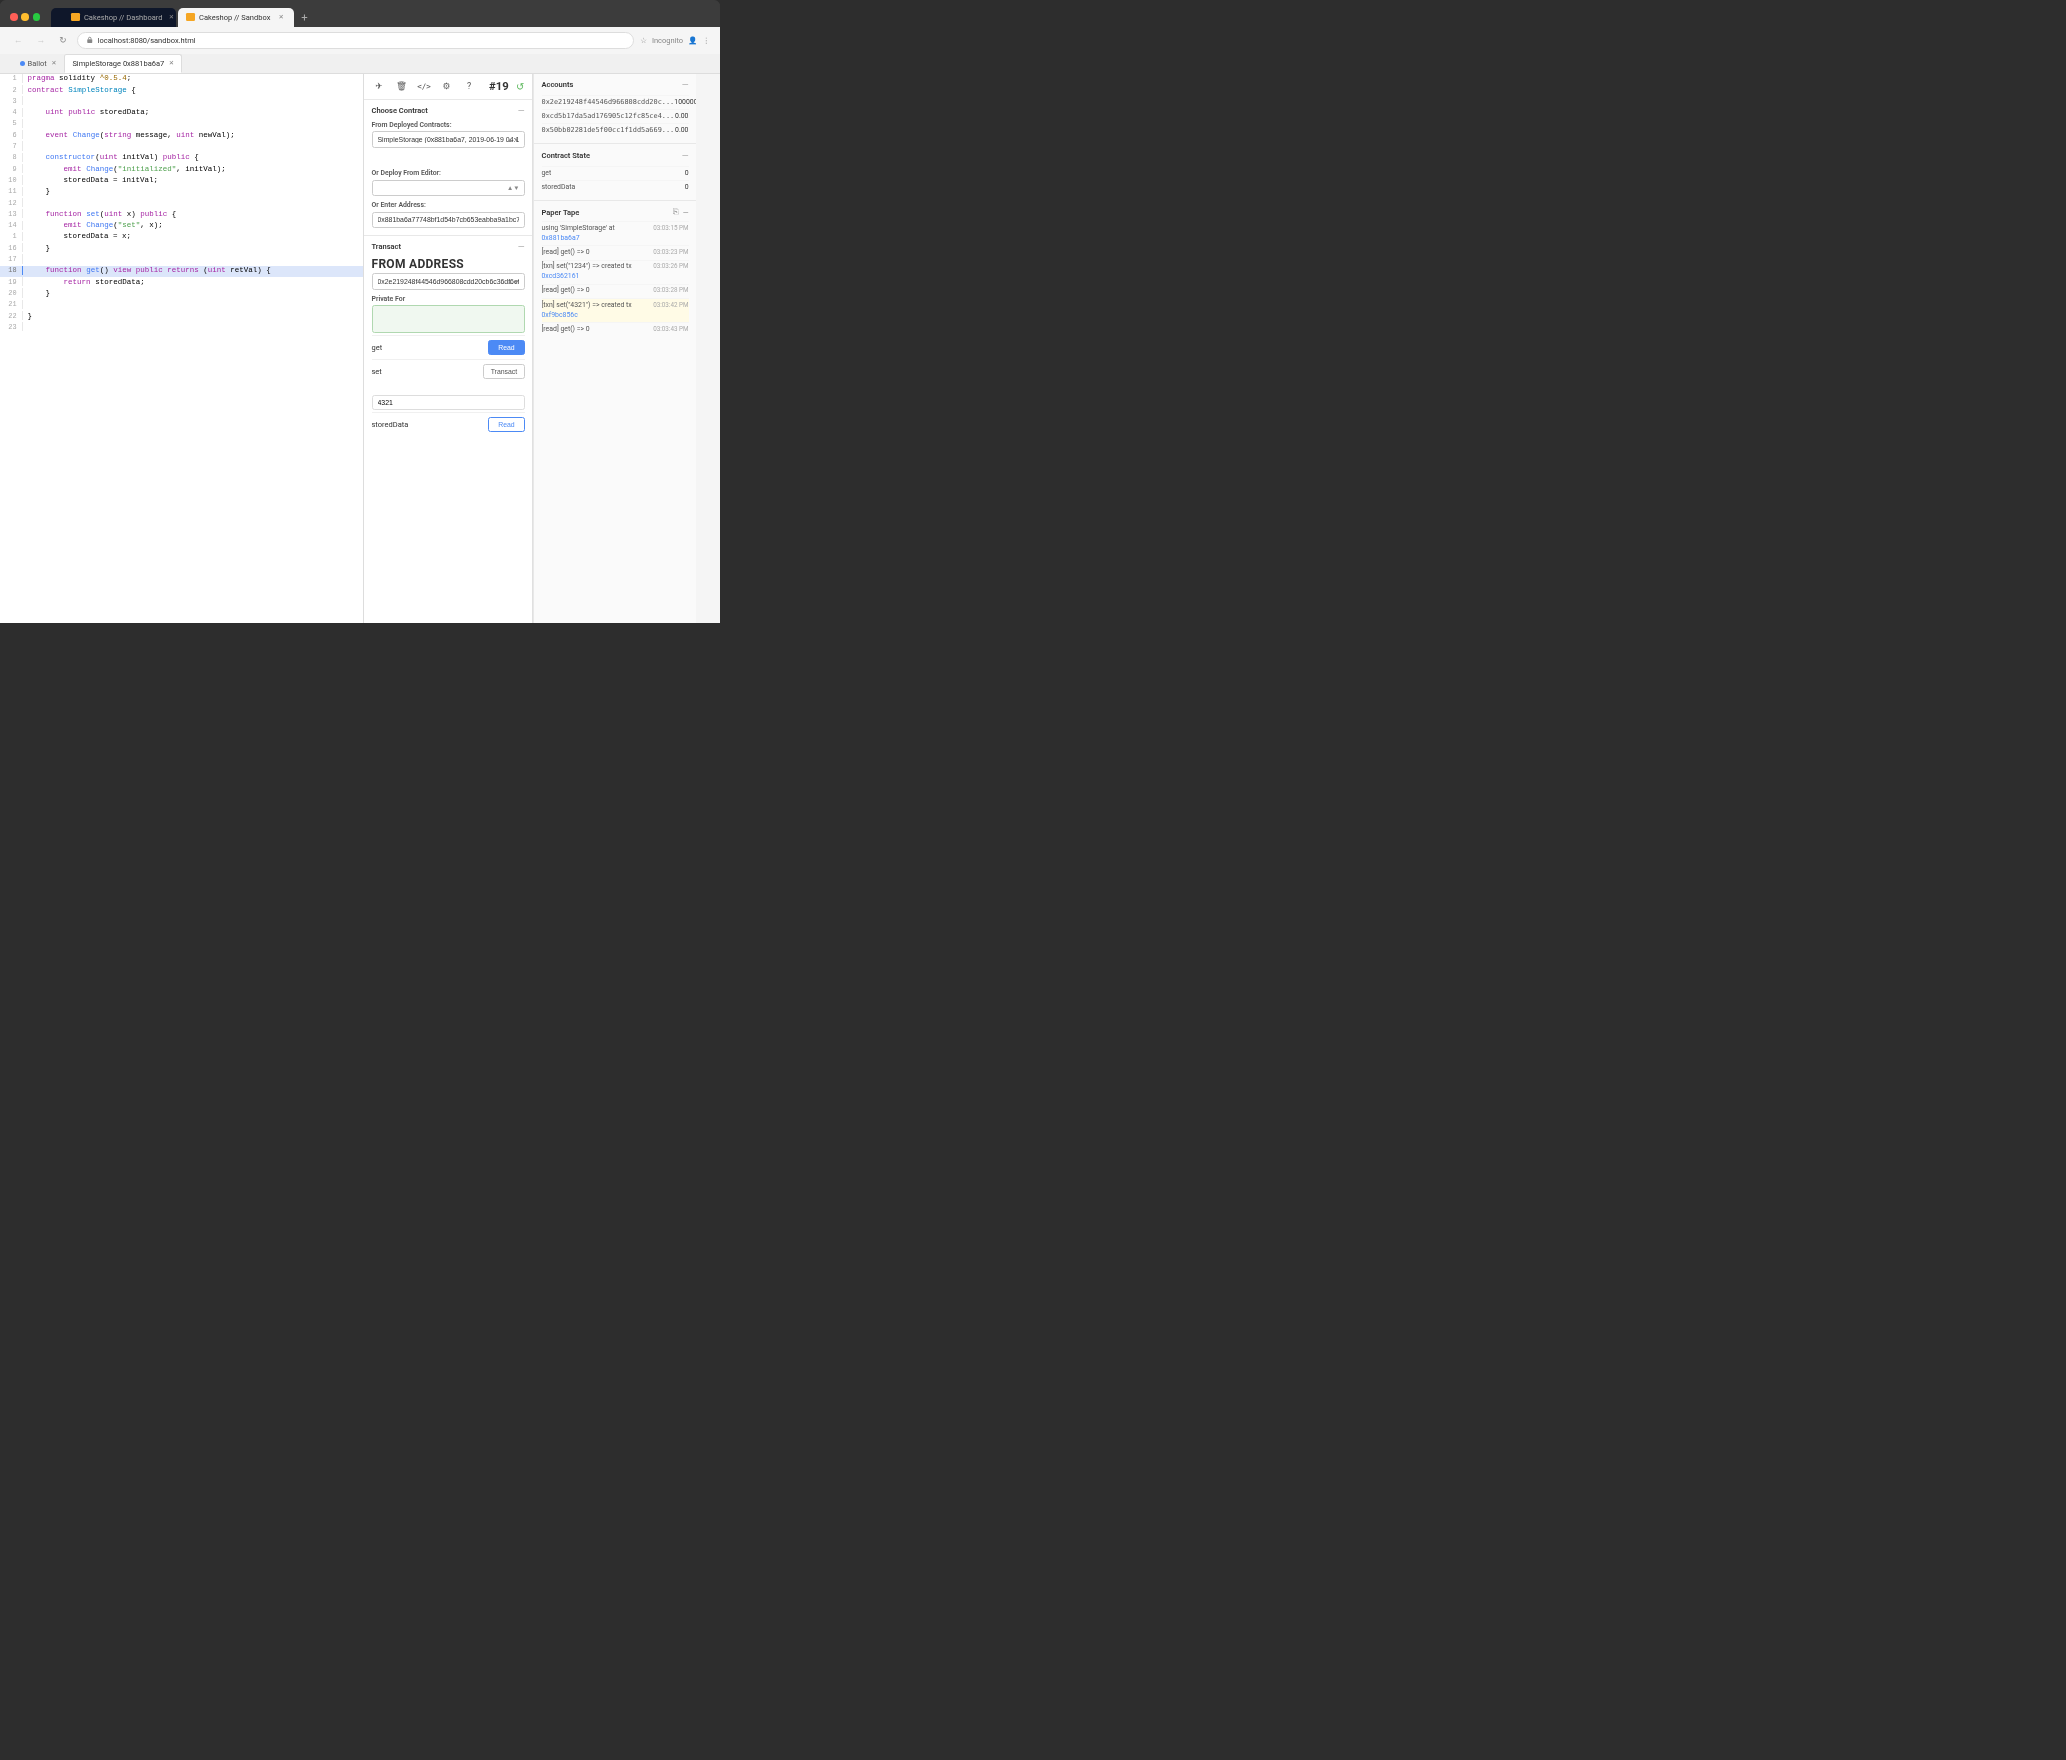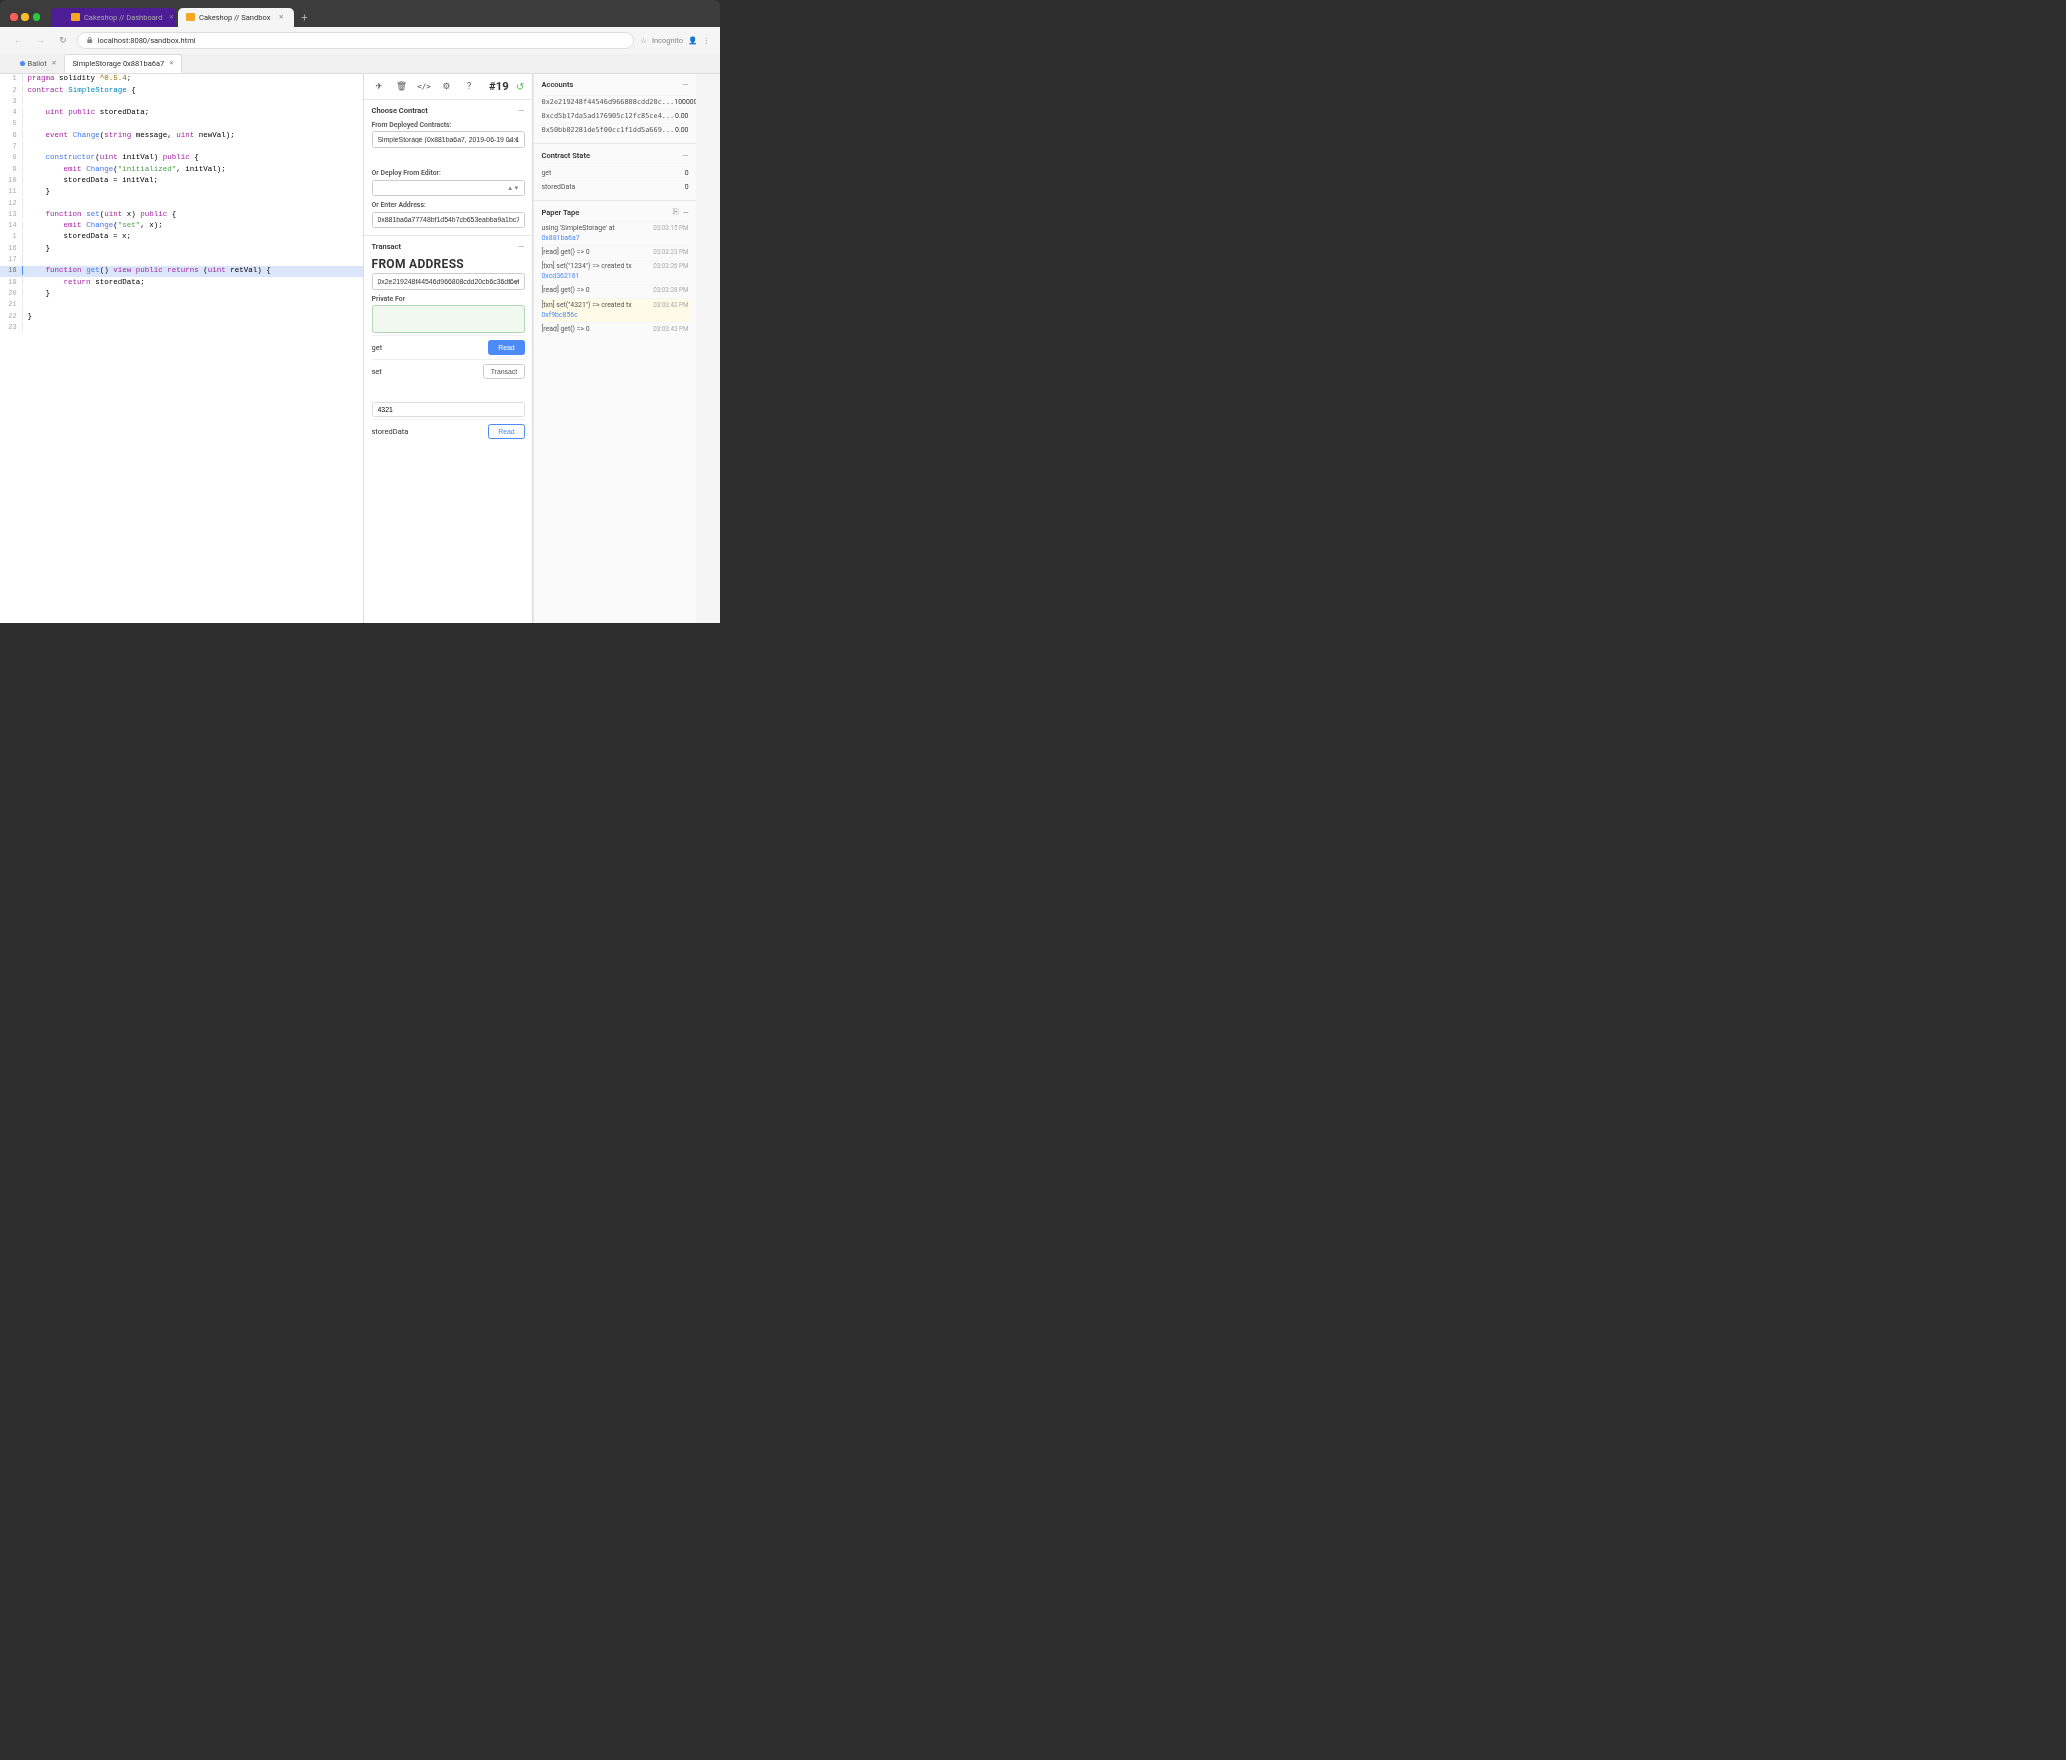--- a/index.html
+++ b/index.html
@@ -55,21 +55,21 @@
       padding: 5px 8.8px;
       border-radius: 5px 5px 0 0;
       font-size: 7.5px;
       cursor: pointer;
       max-width: 125px;
       white-space: nowrap;
       overflow: hidden;
     }
 
     .browser-tab.inactive {
-      background: #4c1d95;
+      background: #0f172a;
       color: #aaa;
       padding-left: 20px;
     }
 
     .browser-tab.active {
       background: #f5f5f5;
       color: #333;
     }
 
     .tab-favicon {
@@ -444,21 +444,21 @@
       font-size: 6.9px;
       cursor: pointer;
     }
 
     .fn-input {
       width: 100%;
       padding: 3.1px 5px;
       border: 0.6px solid #ddd;
       border-radius: 2.5px;
       font-size: 6.9px;
-      margin-top: 19px;
+      margin-top: 12px;
       margin-bottom: 2.5px;
     }
 
     
     .far-right-panel {
       width: 163px;
       background: #fafafa;
       border-left: 0.6px solid #e8e8e8;
       overflow-y: auto;
       flex-shrink: 0;

